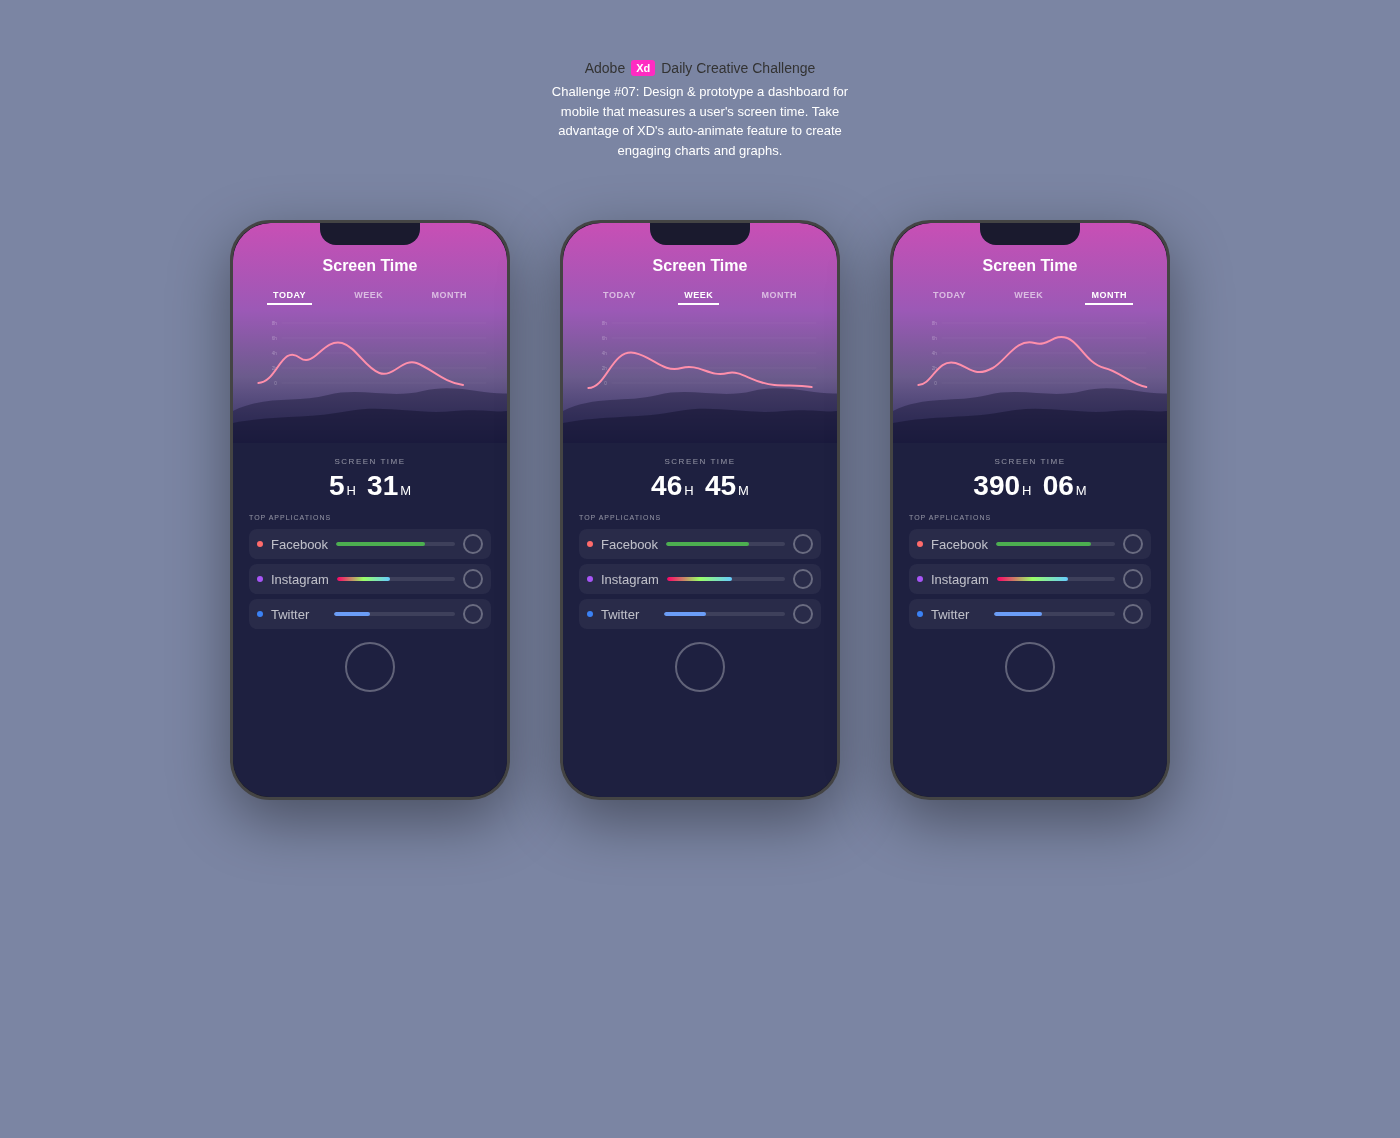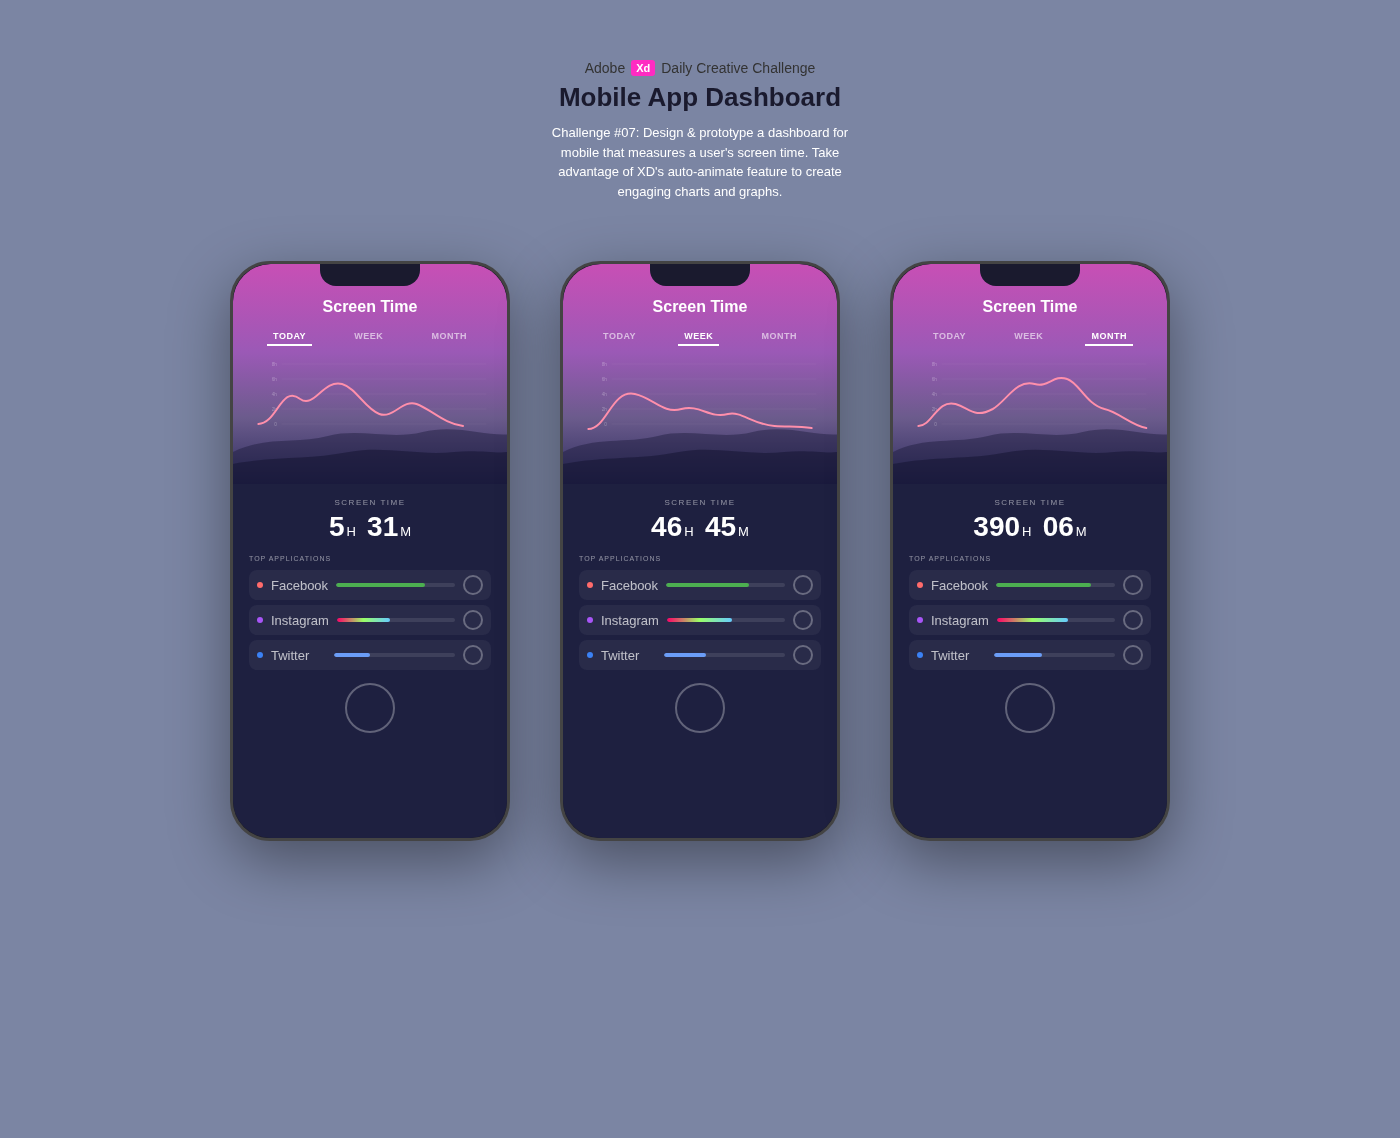--- a/index.html
+++ b/index.html
@@ -256,21 +256,20 @@
   </style>
 </head>
 <body>
 
 <div class="header">
   <div class="header-top">
     <span>Adobe</span>
     <span class="xd-badge">Xd</span>
     <span>Daily Creative Challenge</span>
   </div>
-  <div class="header-title">Mobile App Dashboard</div>
   <div class="header-desc">Challenge #07: Design &amp; prototype a dashboard for mobile that measures a user's screen time. Take advantage of XD's auto-animate feature to create engaging charts and graphs.</div>
 </div>
 
 <div class="phones-container" id="phones-container">
 <div class="phone">
     <div class="phone-screen">
       <div class="phone-top">
         <div class="phone-title">Screen Time</div>
         <div class="tabs">
 

